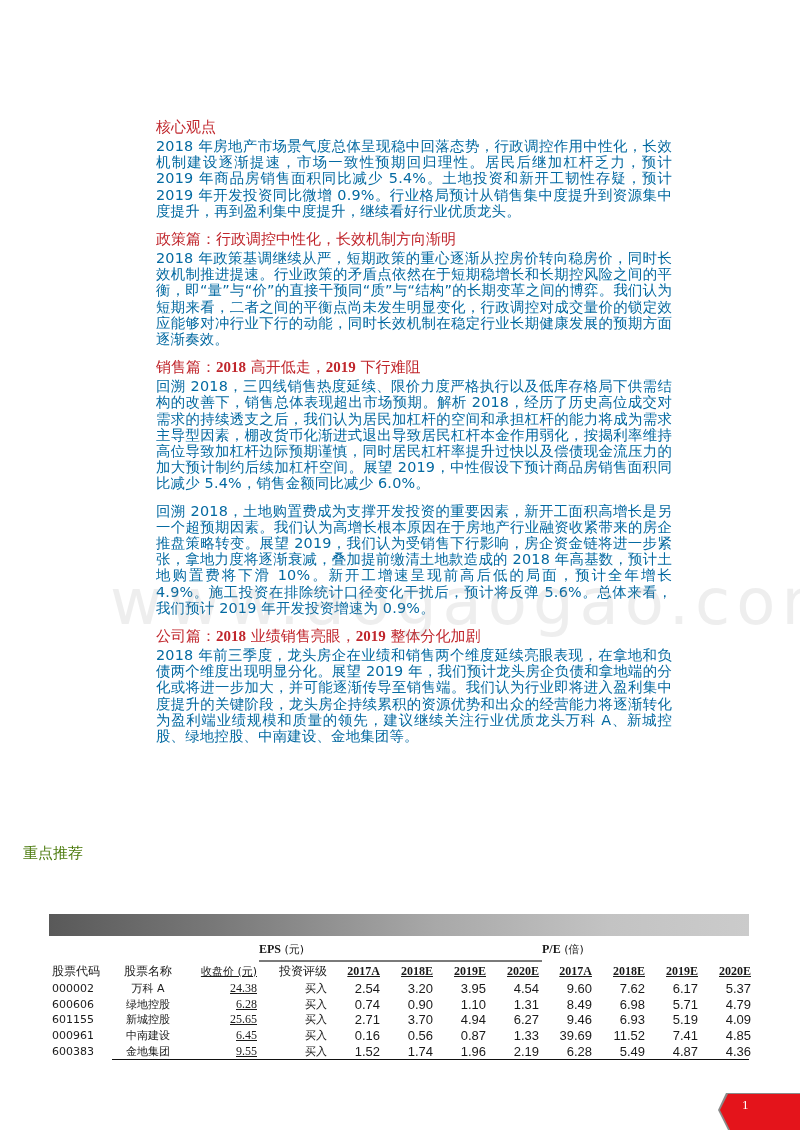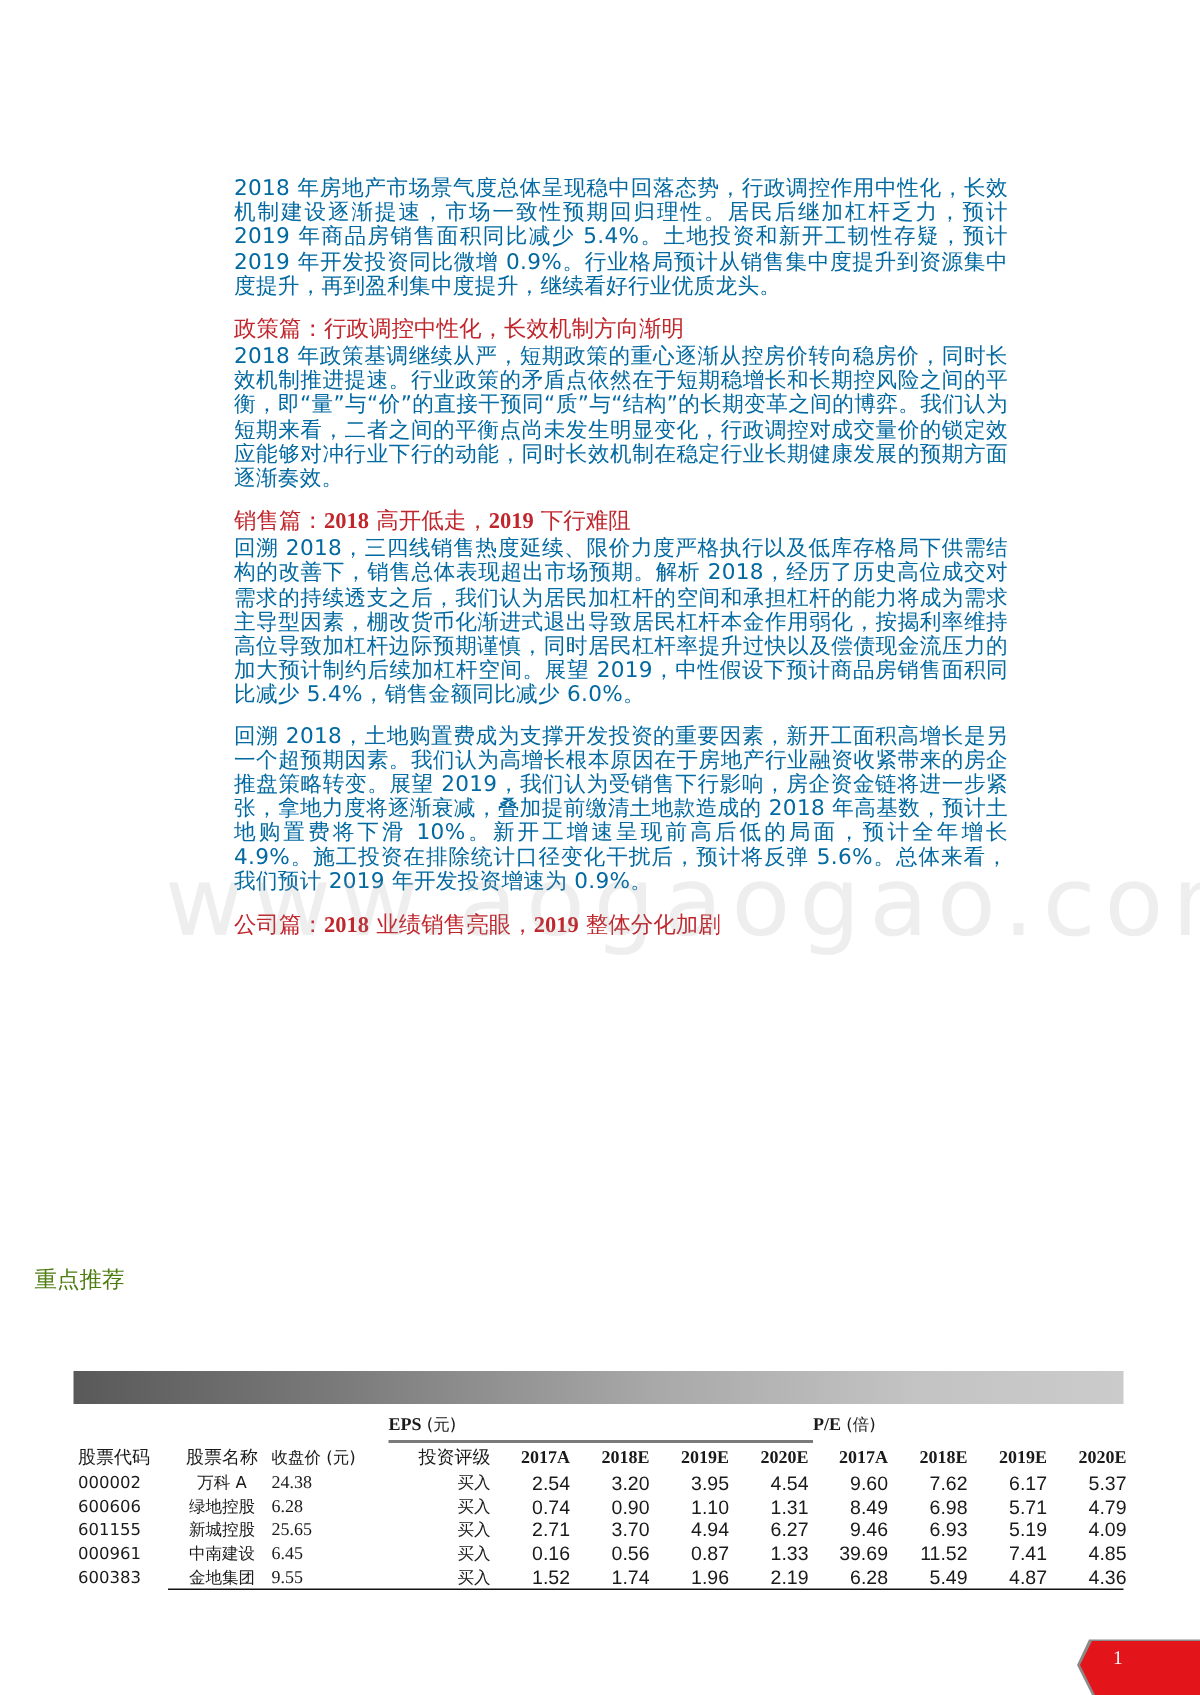--- a/index.html
+++ b/index.html
@@ -42,58 +42,60 @@
       position: absolute; top: 0; font-weight: bold; font-size: 12px;
       font-family: "Liberation Serif", serif; text-align: left;
     }
     .group-label .cn { font-weight: normal; font-family: "DejaVu Sans", sans-serif; font-size: 11px; }
     .eps-line { position: absolute; left: 210px; top: 18px; width: 283px; height: 2px; background: #7a7a7a; }
 
     .row { display: flex; height: 15.6px; align-items: center; }
     .c { flex: none; white-space: nowrap; }
     .c-code { width: 66px; text-align: left; font-family: "DejaVu Sans", sans-serif; font-size: 11px; padding-left: 3px; }
     .c-name { width: 66px; text-align: center; font-family: "DejaVu Sans", sans-serif; font-size: 11px; }
-    .c-price { width: 76px; text-align: left; font-family: "Liberation Serif", serif; font-size: 12px; }
+    .c-price { width: 76px; text-align: right; font-family: "Liberation Serif", serif; font-size: 12px; text-decoration: underline; }
     .c-rating { width: 70px; text-align: right; font-family: "DejaVu Sans", sans-serif; font-size: 11px; }
     .c-num { width: 53px; text-align: right; font-family: Liberation Sans, sans-serif; font-size: 13px; }
     .head-row .c { font-family: "DejaVu Sans", sans-serif; font-size: 12px; }
-    .head-row .c-num { font-family: "Liberation Serif", serif; font-weight: bold; font-size: 12px; }
+    .head-row .c-num { font-family: "Liberation Serif", serif; font-weight: bold; font-size: 12px; text-decoration: underline; }
     .head-row { height: 18px; margin-bottom: 1px; }
     .head-row .c-price { font-family: "DejaVu Sans", sans-serif; font-size: 11px; }
     .bottom-line { position: absolute; left: 63px; width: 637px; height: 1.5px; background: #111; }
 
     .page-tab {
       position: absolute; left: 716px; top: 1092px; width: 84px; height: 38px;
     }
     .page-tab svg { position: absolute; left: 0; top: 0; }
     .page-num {
       position: absolute; left: 26px; top: 5px; color: #ffffff;
       font-family: "Liberation Serif", serif; font-size: 13px;
     }
   </style>
 </head>
 <body>
 
 <div class="summary" id="summary">
     <div class="section">
+      <div class="section-title"><span>核心观点</span></div>
       <div class="section-body">2018 年房地产市场景气度总体呈现稳中回落态势，行政调控作用中性化，长效机制建设逐渐提速，市场一致性预期回归理性。居民后继加杠杆乏力，预计 2019 年商品房销售面积同比减少 5.4%。土地投资和新开工韧性存疑，预计 2019 年开发投资同比微增 0.9%。行业格局预计从销售集中度提升到资源集中度提升，再到盈利集中度提升，继续看好行业优质龙头。</div>
     </div>
     <div class="section">
       <div class="section-title"><span>政策篇：行政调控中性化，长效机制方向渐明</span></div>
       <div class="section-body">2018 年政策基调继续从严，短期政策的重心逐渐从控房价转向稳房价，同时长效机制推进提速。行业政策的矛盾点依然在于短期稳增长和长期控风险之间的平衡，即“量”与“价”的直接干预同“质”与“结构”的长期变革之间的博弈。我们认为短期来看，二者之间的平衡点尚未发生明显变化，行政调控对成交量价的锁定效应能够对冲行业下行的动能，同时长效机制在稳定行业长期健康发展的预期方面逐渐奏效。</div>
     </div>
     <div class="section">
       <div class="section-title"><span>销售篇：</span><b>2018</b><span> 高开低走，</span><b>2019</b><span> 下行难阻</span></div>
       <div class="section-body">回溯 2018，三四线销售热度延续、限价力度严格执行以及低库存格局下供需结构的改善下，销售总体表现超出市场预期。解析 2018，经历了历史高位成交对需求的持续透支之后，我们认为居民加杠杆的空间和承担杠杆的能力将成为需求主导型因素，棚改货币化渐进式退出导致居民杠杆本金作用弱化，按揭利率维持高位导致加杠杆边际预期谨慎，同时居民杠杆率提升过快以及偿债现金流压力的加大预计制约后续加杠杆空间。展望 2019，中性假设下预计商品房销售面积同比减少 5.4%，销售金额同比减少 6.0%。</div>
     </div>
     <div class="section">
       <div class="section-body">回溯 2018，土地购置费成为支撑开发投资的重要因素，新开工面积高增长是另一个超预期因素。我们认为高增长根本原因在于房地产行业融资收紧带来的房企推盘策略转变。展望 2019，我们认为受销售下行影响，房企资金链将进一步紧张，拿地力度将逐渐衰减，叠加提前缴清土地款造成的 2018 年高基数，预计土地购置费将下滑 10%。新开工增速呈现前高后低的局面，预计全年增长 4.9%。施工投资在排除统计口径变化干扰后，预计将反弹 5.6%。总体来看，我们预计 2019 年开发投资增速为 0.9%。</div>
     </div>
     <div class="section">
       <div class="section-title"><span>公司篇：</span><b>2018</b><span> 业绩销售亮眼，</span><b>2019</b><span> 整体分化加剧</span></div>
+      <div class="section-body">2018 年前三季度，龙头房企在业绩和销售两个维度延续亮眼表现，在拿地和负债两个维度出现明显分化。展望 2019 年，我们预计龙头房企负债和拿地端的分化或将进一步加大，并可能逐渐传导至销售端。我们认为行业即将进入盈利集中度提升的关键阶段，龙头房企持续累积的资源优势和出众的经营能力将逐渐转化为盈利端业绩规模和质量的领先，建议继续关注行业优质龙头万科 A、新城控股、绿地控股、中南建设、金地集团等。</div>
     </div>
   </div>
 
 <div class="watermark">www.aogaogao.com</div>
 
 <div class="reco-title">重点推荐</div>
 
 <div class="grad-bar"></div>
 
 <div class="stock-table">

